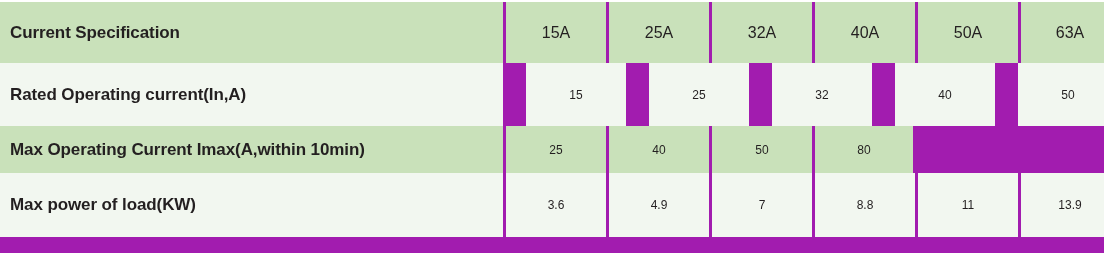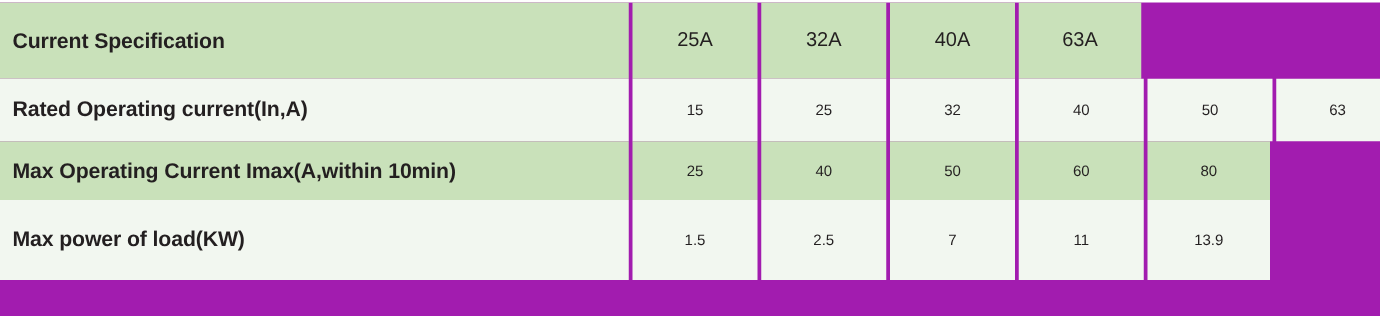--- a/index.html
+++ b/index.html
@@ -25,21 +25,21 @@
   }
 
   .spec-row {
     display: flex;
     flex-direction: row;
     width: 100%;
     height: 63px;
     box-sizing: border-box;
   }
   .spec-row.r0 { height: 63px; }
-  .spec-row.r1 { height: 50px; }
+  .spec-row.r1 { height: 63px; gap: 20px; }
   .spec-row.r2 { height: 47px; }
   .spec-row.r3 { height: 64px; }
 
   .cell {
     box-sizing: border-box;
     display: flex;
     align-items: center;
     height: 100%;
   }
 
@@ -90,47 +90,49 @@
 </style>
 </head>
 <body>
 
 <div class="spec-table">
 
   <div class="top-strip"></div>
 
   <div class="spec-row r0 tint-green">
     <div class="cell label">Current Specification</div>
+    <div class="cell value header-cell">15A</div>
     <div class="cell value header-cell">25A</div>
     <div class="cell value header-cell">32A</div>
     <div class="cell value header-cell">40A</div>
+    <div class="cell value header-cell">50A</div>
     <div class="cell value header-cell last">63A</div>
   </div>
 
   <div class="spec-row r1 tint-light">
     <div class="cell label">Rated Operating current(In,A)</div>
     <div class="cell value">15</div>
     <div class="cell value">25</div>
     <div class="cell value">32</div>
     <div class="cell value">40</div>
     <div class="cell value">50</div>
     <div class="cell value last">63</div>
   </div>
 
   <div class="spec-row r2 tint-green">
     <div class="cell label">Max Operating Current Imax(A,within 10min)</div>
     <div class="cell value">25</div>
     <div class="cell value">40</div>
     <div class="cell value">50</div>
-    <div class="cell value">60</div>
     <div class="cell value last">80</div>
   </div>
 
   <div class="spec-row r3 tint-light">
     <div class="cell label">Max power of load(KW)</div>
-    <div class="cell value">1.5</div>
-    <div class="cell value">2.5</div>
+    <div class="cell value">3.6</div>
+    <div class="cell value">4.9</div>
     <div class="cell value">7</div>
+    <div class="cell value">8.8</div>
     <div class="cell value">11</div>
     <div class="cell value last">13.9</div>
   </div>
 
 </div>
 
 </body></html>

